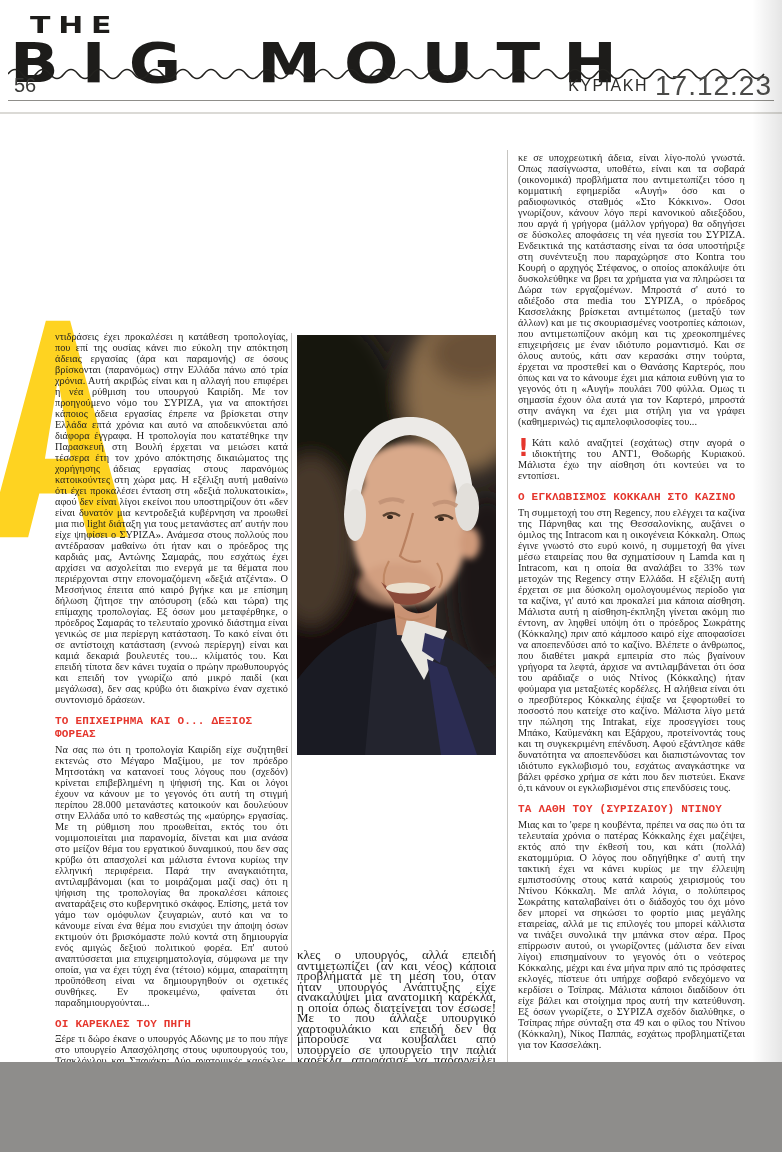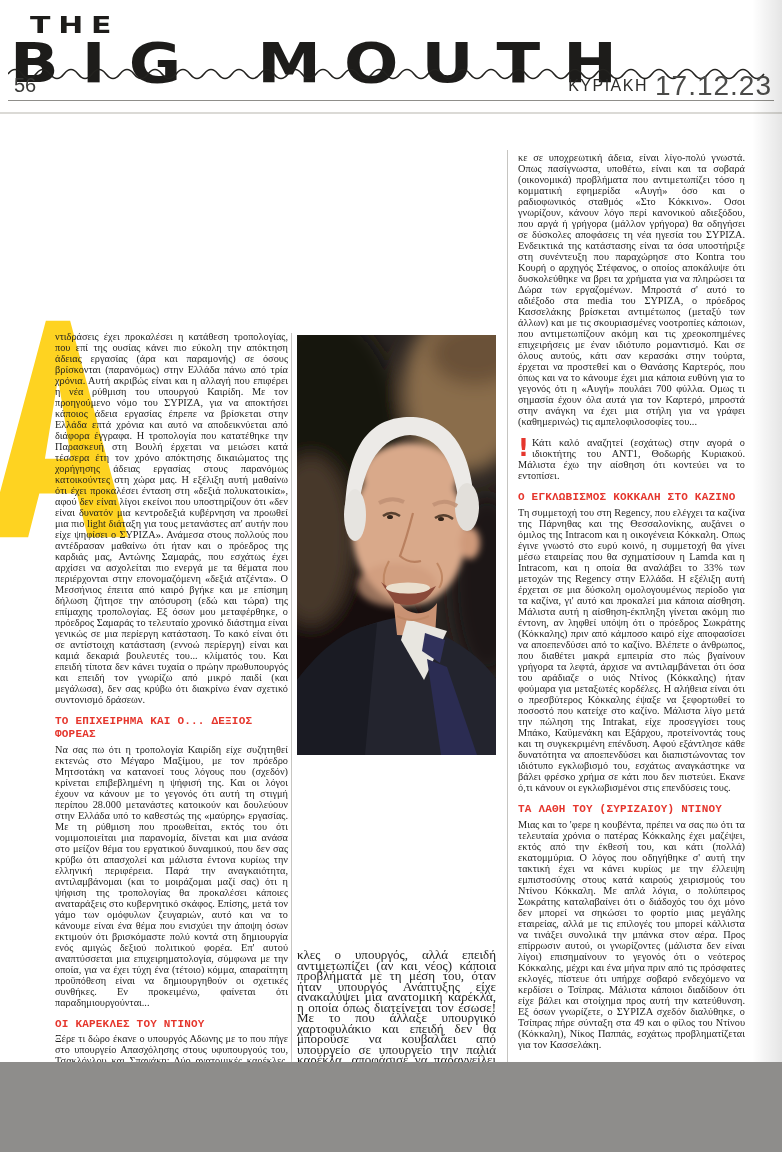--- a/index.html
+++ b/index.html
@@ -78,21 +78,21 @@
     <path d="M62 0 H88 L150 232 H107 L95 185 H55 L43 232 H0 Z M75 62 L89 148 H61 Z" fill="#fed321" fill-rule="evenodd"></path>
   </svg>
 
   <div class="abs divider" id="div1"></div>
   <div class="abs divider" id="div2"></div>
 
   <div class="abs col" id="col1">
     <p class="bt">ντιδράσεις έχει προκαλέσει η κατάθεση τροπολογίας, που επί της ουσίας κάνει πιο εύκολη την απόκτηση άδειας εργασίας (άρα και παραμονής) σε όσους βρίσκονται (παρανόμως) στην Ελλάδα πάνω από τρία χρόνια. Αυτή ακριβώς είναι και η αλλαγή που επιφέρει η νέα ρύθμιση του υπουργού Καιρίδη. Με τον προηγούμενο νόμο του ΣΥΡΙΖΑ, για να αποκτήσει κάποιος άδεια εργασίας έπρεπε να βρίσκεται στην Ελλάδα επτά χρόνια και αυτό να αποδεικνύεται από διάφορα έγγραφα. Η τροπολογία που κατατέθηκε την Παρασκευή στη Βουλή έρχεται να μειώσει κατά τέσσερα έτη τον χρόνο απόκτησης δικαιώματος της χορήγησης άδειας εργασίας στους παρανόμως κατοικούντες στη χώρα μας. Η εξέλιξη αυτή μαθαίνω ότι έχει προκαλέσει ένταση στη «δεξιά πολυκατοικία», αφού δεν είναι λίγοι εκείνοι που υποστηρίζουν ότι «δεν είναι δυνατόν μια κεντροδεξιά κυβέρνηση να προωθεί μια πιο light διάταξη για τους μετανάστες απ' αυτήν που είχε ψηφίσει ο ΣΥΡΙΖΑ». Ανάμεσα στους πολλούς που αντέδρασαν μαθαίνω ότι ήταν και ο πρόεδρος της καρδιάς μας, Αντώνης Σαμαράς, που εσχάτως έχει αρχίσει να ασχολείται πιο ενεργά με τα θέματα που περιέρχονται στην επονομαζόμενη «δεξιά ατζέντα». Ο Μεσσήνιος έπειτα από καιρό βγήκε και με επίσημη δήλωση ζήτησε την απόσυρση (εδώ και τώρα) της επίμαχης τροπολογίας. Εξ όσων μου μεταφέρθηκε, ο πρόεδρος Σαμαράς το τελευταίο χρονικό διάστημα είναι γενικώς σε μια περίεργη κατάσταση. Το κακό είναι ότι σε αντίστοιχη κατάσταση (εννοώ περίεργη) είναι και καμιά δεκαριά βουλευτές του... κλίματός του. Και επειδή τίποτα δεν κάνει τυχαία ο πρώην πρωθυπουργός και επειδή τον γνωρίζω από μικρό παιδί (και μεγάλωσα), δεν σας κρύβω ότι διακρίνω έναν σχετικό συντονισμό δράσεων.</p>
     <div class="headred">ΤΟ ΕΠΙΧΕΙΡΗΜΑ ΚΑΙ Ο... ΔΕΞΙΟΣ ΦΟΡΕΑΣ</div>
     <p class="bt">Να σας πω ότι η τροπολογία Καιρίδη είχε συζητηθεί εκτενώς στο Μέγαρο Μαξίμου, με τον πρόεδρο Μητσοτάκη να κατανοεί τους λόγους που (σχεδόν) κρίνεται επιβεβλημένη η ψήφισή της. Και οι λόγοι έχουν να κάνουν με το γεγονός ότι αυτή τη στιγμή περίπου 28.000 μετανάστες κατοικούν και δουλεύουν στην Ελλάδα υπό το καθεστώς της «μαύρης» εργασίας. Με τη ρύθμιση που προωθείται, εκτός του ότι νομιμοποιείται μια παρανομία, δίνεται και μια ανάσα στο μείζον θέμα του εργατικού δυναμικού, που δεν σας κρύβω ότι απασχολεί και μάλιστα έντονα κυρίως την ελληνική περιφέρεια. Παρά την αναγκαιότητα, αντιλαμβάνομαι (και το μοιράζομαι μαζί σας) ότι η ψήφιση της τροπολογίας θα προκαλέσει κάποιες αναταράξεις στο κυβερνητικό σκάφος. Επίσης, μετά τον γάμο των ομόφυλων ζευγαριών, αυτό και να το κάνουμε είναι ένα θέμα που ενισχύει την άποψη όσων εκτιμούν ότι βρισκόμαστε πολύ κοντά στη δημιουργία ενός αμιγώς δεξιού πολιτικού φορέα. Επ' αυτού αναπτύσσεται μια επιχειρηματολογία, σύμφωνα με την οποία, για να έχει τύχη ένα (τέτοιο) κόμμα, απαραίτητη προϋπόθεση είναι να δημιουργηθούν οι σχετικές συνθήκες. Εν προκειμένω, φαίνεται ότι παραδημιουργούνται...</p>
-    <div class="headred">ΟΙ ΚΑΡΕΚΛΕΣ ΤΟΥ ΝΤΙΝΟΥ</div>
+    <div class="headred">ΟΙ ΚΑΡΕΚΛΕΣ ΤΟΥ ΠΗΓΗ</div>
     <p class="bt">Ξέρε τι δώρο έκανε ο υπουργός Αδωνης με το που πήγε στο υπουργείο Απασχόλησης στους υφυπουργούς του, Τσακλόγλου και Σπανάκη; Δύο ανατομικές καρέκλες. Οχι, δεν ξεκίνησε να πουλάει καρέ-</p>
   </div>
 
   <svg class="abs photo" width="199" height="420" viewBox="0 0 199 420">
     <defs>
       <filter id="b8">
           <feGaussianBlur stdDeviation="9"></feGaussianBlur>
         </filter>
       <filter id="b3">
           <feGaussianBlur stdDeviation="3"></feGaussianBlur>

